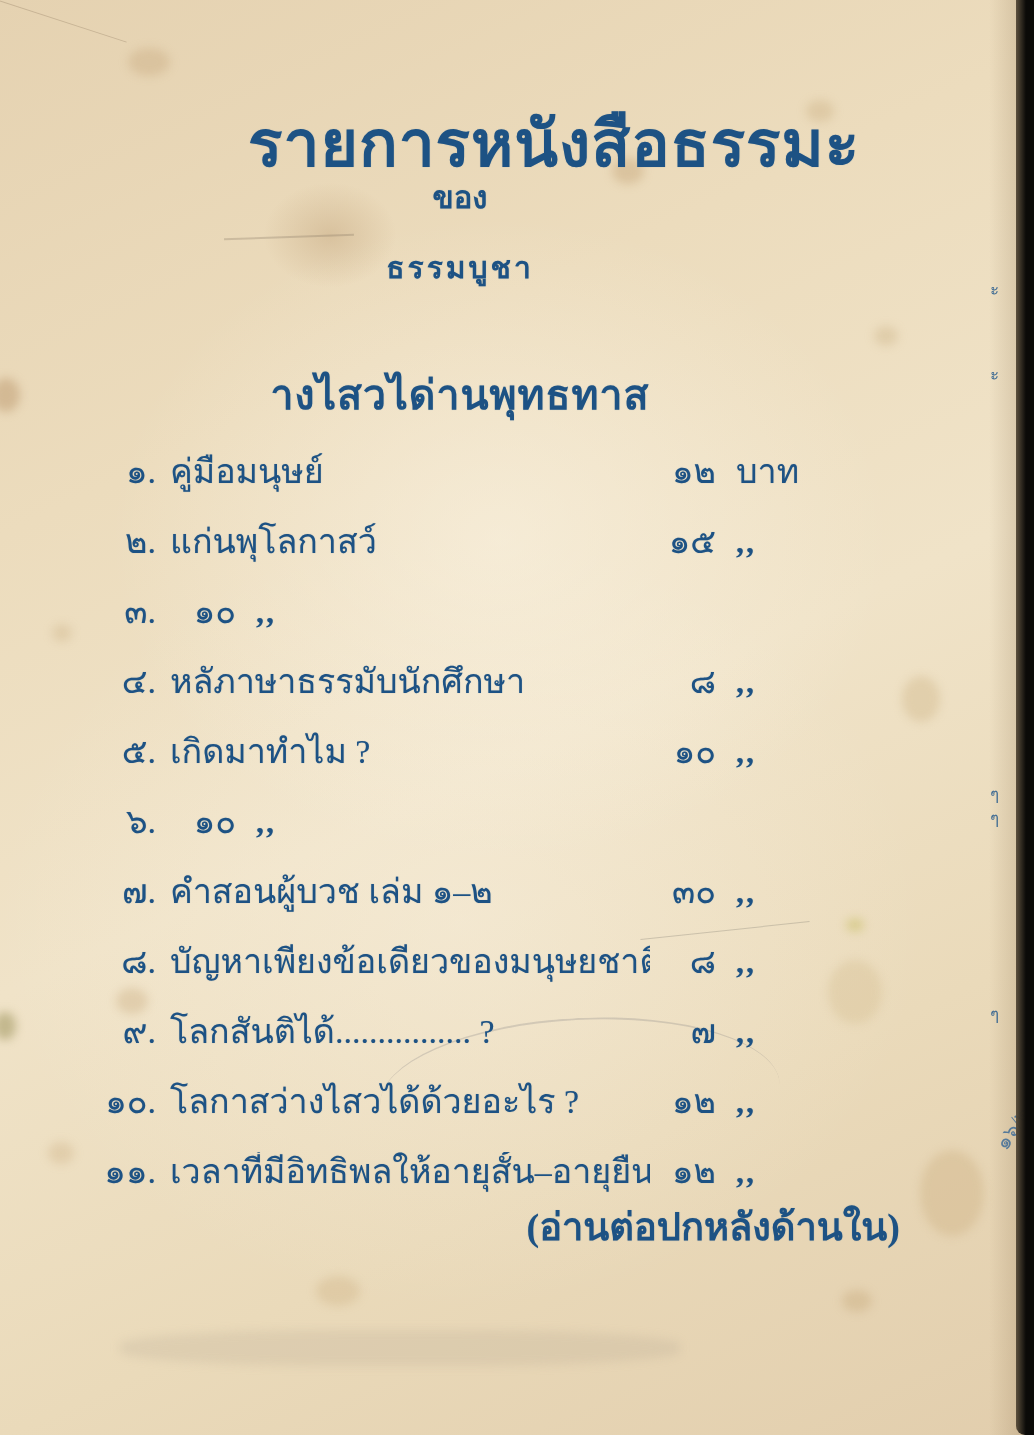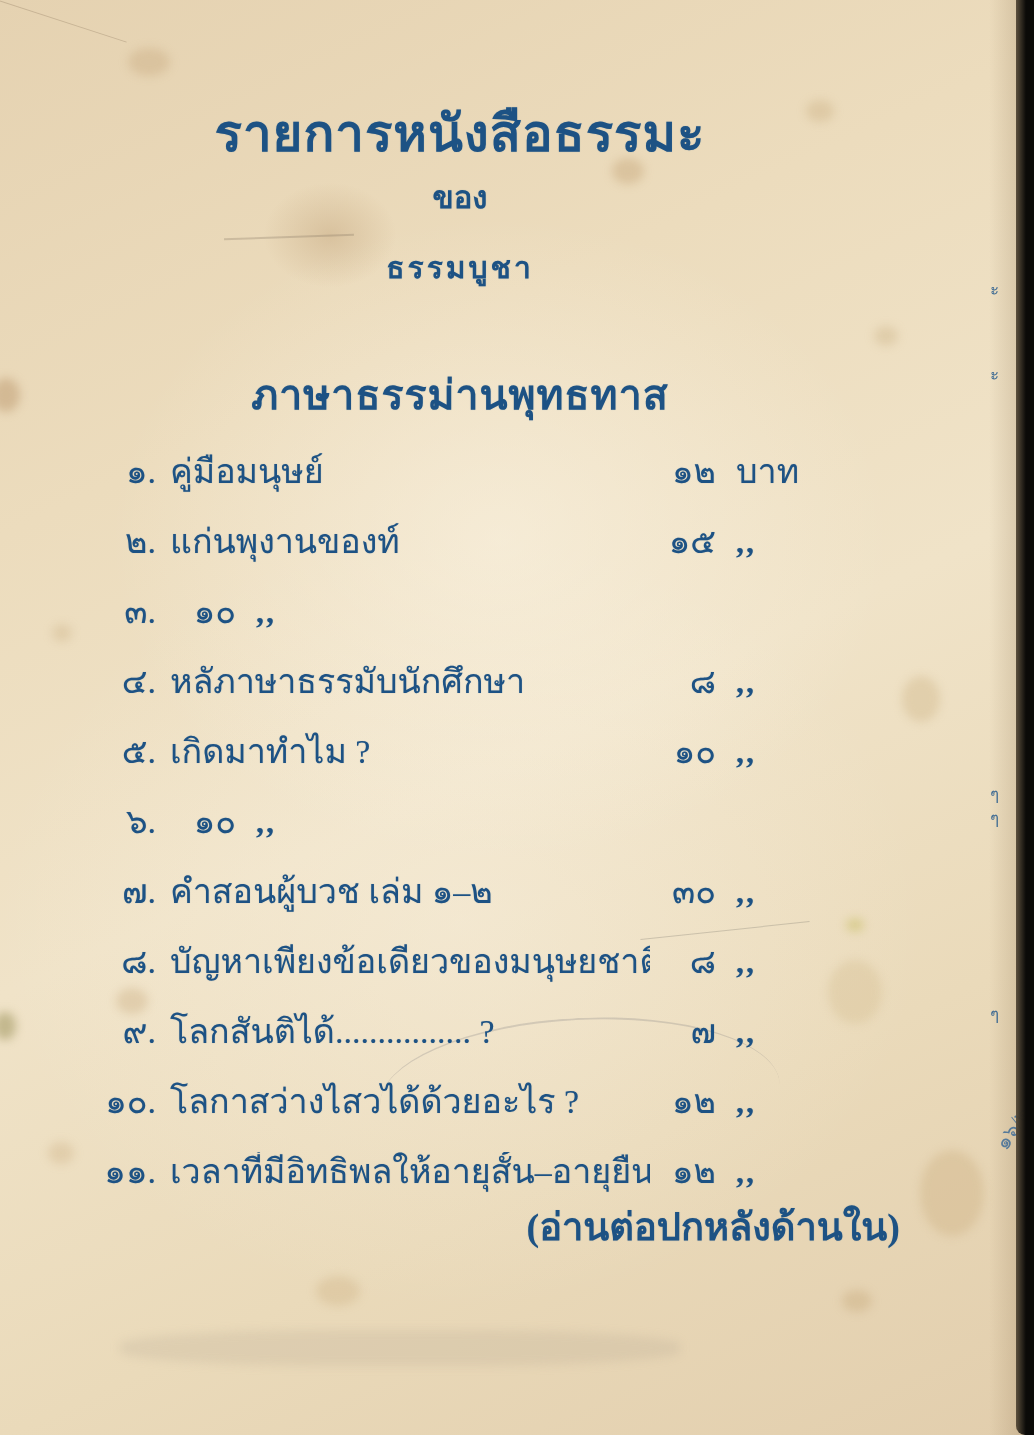--- a/index.html
+++ b/index.html
@@ -30,22 +30,22 @@
   .edge-mark{
     position:absolute;left:990px;color:rgba(34,88,140,0.85);
     font-size:17px;line-height:1;white-space:nowrap;
   }
   .edge-mark.rotated{transform:rotate(-58deg);font-size:21px;color:rgba(40,95,150,0.75);}
   
   .ink{color:var(--ink,#1d5284);text-shadow:0 0 1px rgba(29,82,132,0.35);}
   
   .content{position:absolute;left:60px;top:0;width:800px;}
   .page-title{
-    position:absolute;top:92px;left:0;width:100%;text-align:center;
-    font-size:51px;font-weight:700;letter-spacing:1px;
+    position:absolute;top:92px;left:0;width:100%;text-align:right;
+    font-size:64px;font-weight:700;letter-spacing:1px;
   }
   .of-label{
     position:absolute;top:172px;left:0;width:100%;text-align:center;
     font-size:31px;font-weight:700;
   }
   .publisher{
     position:absolute;top:244px;left:0;width:100%;text-align:center;
     font-size:30px;font-weight:800;letter-spacing:3px;
   }
   .section-heading{
@@ -93,33 +93,33 @@
 
   <div class="scratch" style="left:380px;top:1018px;width:400px;height:150px;border-top:2px solid rgba(105,105,115,0.22);border-radius:50%;transform:rotate(-3deg);"></div>
   <div class="scratch" style="left:224px;top:236px;width:130px;height:0;border-top:2px solid rgba(125,112,95,0.28);transform:rotate(-2deg);"></div>
   <div class="scratch" style="left:640px;top:930px;width:170px;height:0;border-top:1px solid rgba(120,115,105,0.30);transform:rotate(-6deg);"></div>
   <div class="scratch" style="left:-10px;top:20px;width:140px;height:0;border-top:1px solid rgba(140,120,95,0.35);transform:rotate(18deg);"></div>
 
   <div class="content">
     <div class="page-title ink">รายการหนังสือธรรมะ</div>
     <div class="of-label ink">ของ</div>
     <div class="publisher ink">ธรรมบูชา</div>
-    <div class="section-heading ink">ภาษาธรรม่านพุทธทาส</div>
+    <div class="section-heading ink">างไสวได่านพุทธทาส</div>
   </div>
 
   <div class="book-list ink" id="book-list">
       <div class="book-row">
         <span class="no">๑.</span>
         <span class="btitle">คู่มือมนุษย์</span>
         <span class="price">๑๒</span>
         <span class="unit">บาท</span>
       </div>
       <div class="book-row">
         <span class="no">๒.</span>
-        <span class="btitle">แก่นพุงานของท์</span>
+        <span class="btitle">แก่นพุโลกาสว์</span>
         <span class="price">๑๕</span>
         <span class="unit ditto">,,</span>
       </div>
       <div class="book-row">
         <span class="no">๓.</span>
         <span class="price">๑๐</span>
         <span class="unit ditto">,,</span>
       </div>
       <div class="book-row">
         <span class="no">๔.</span>

